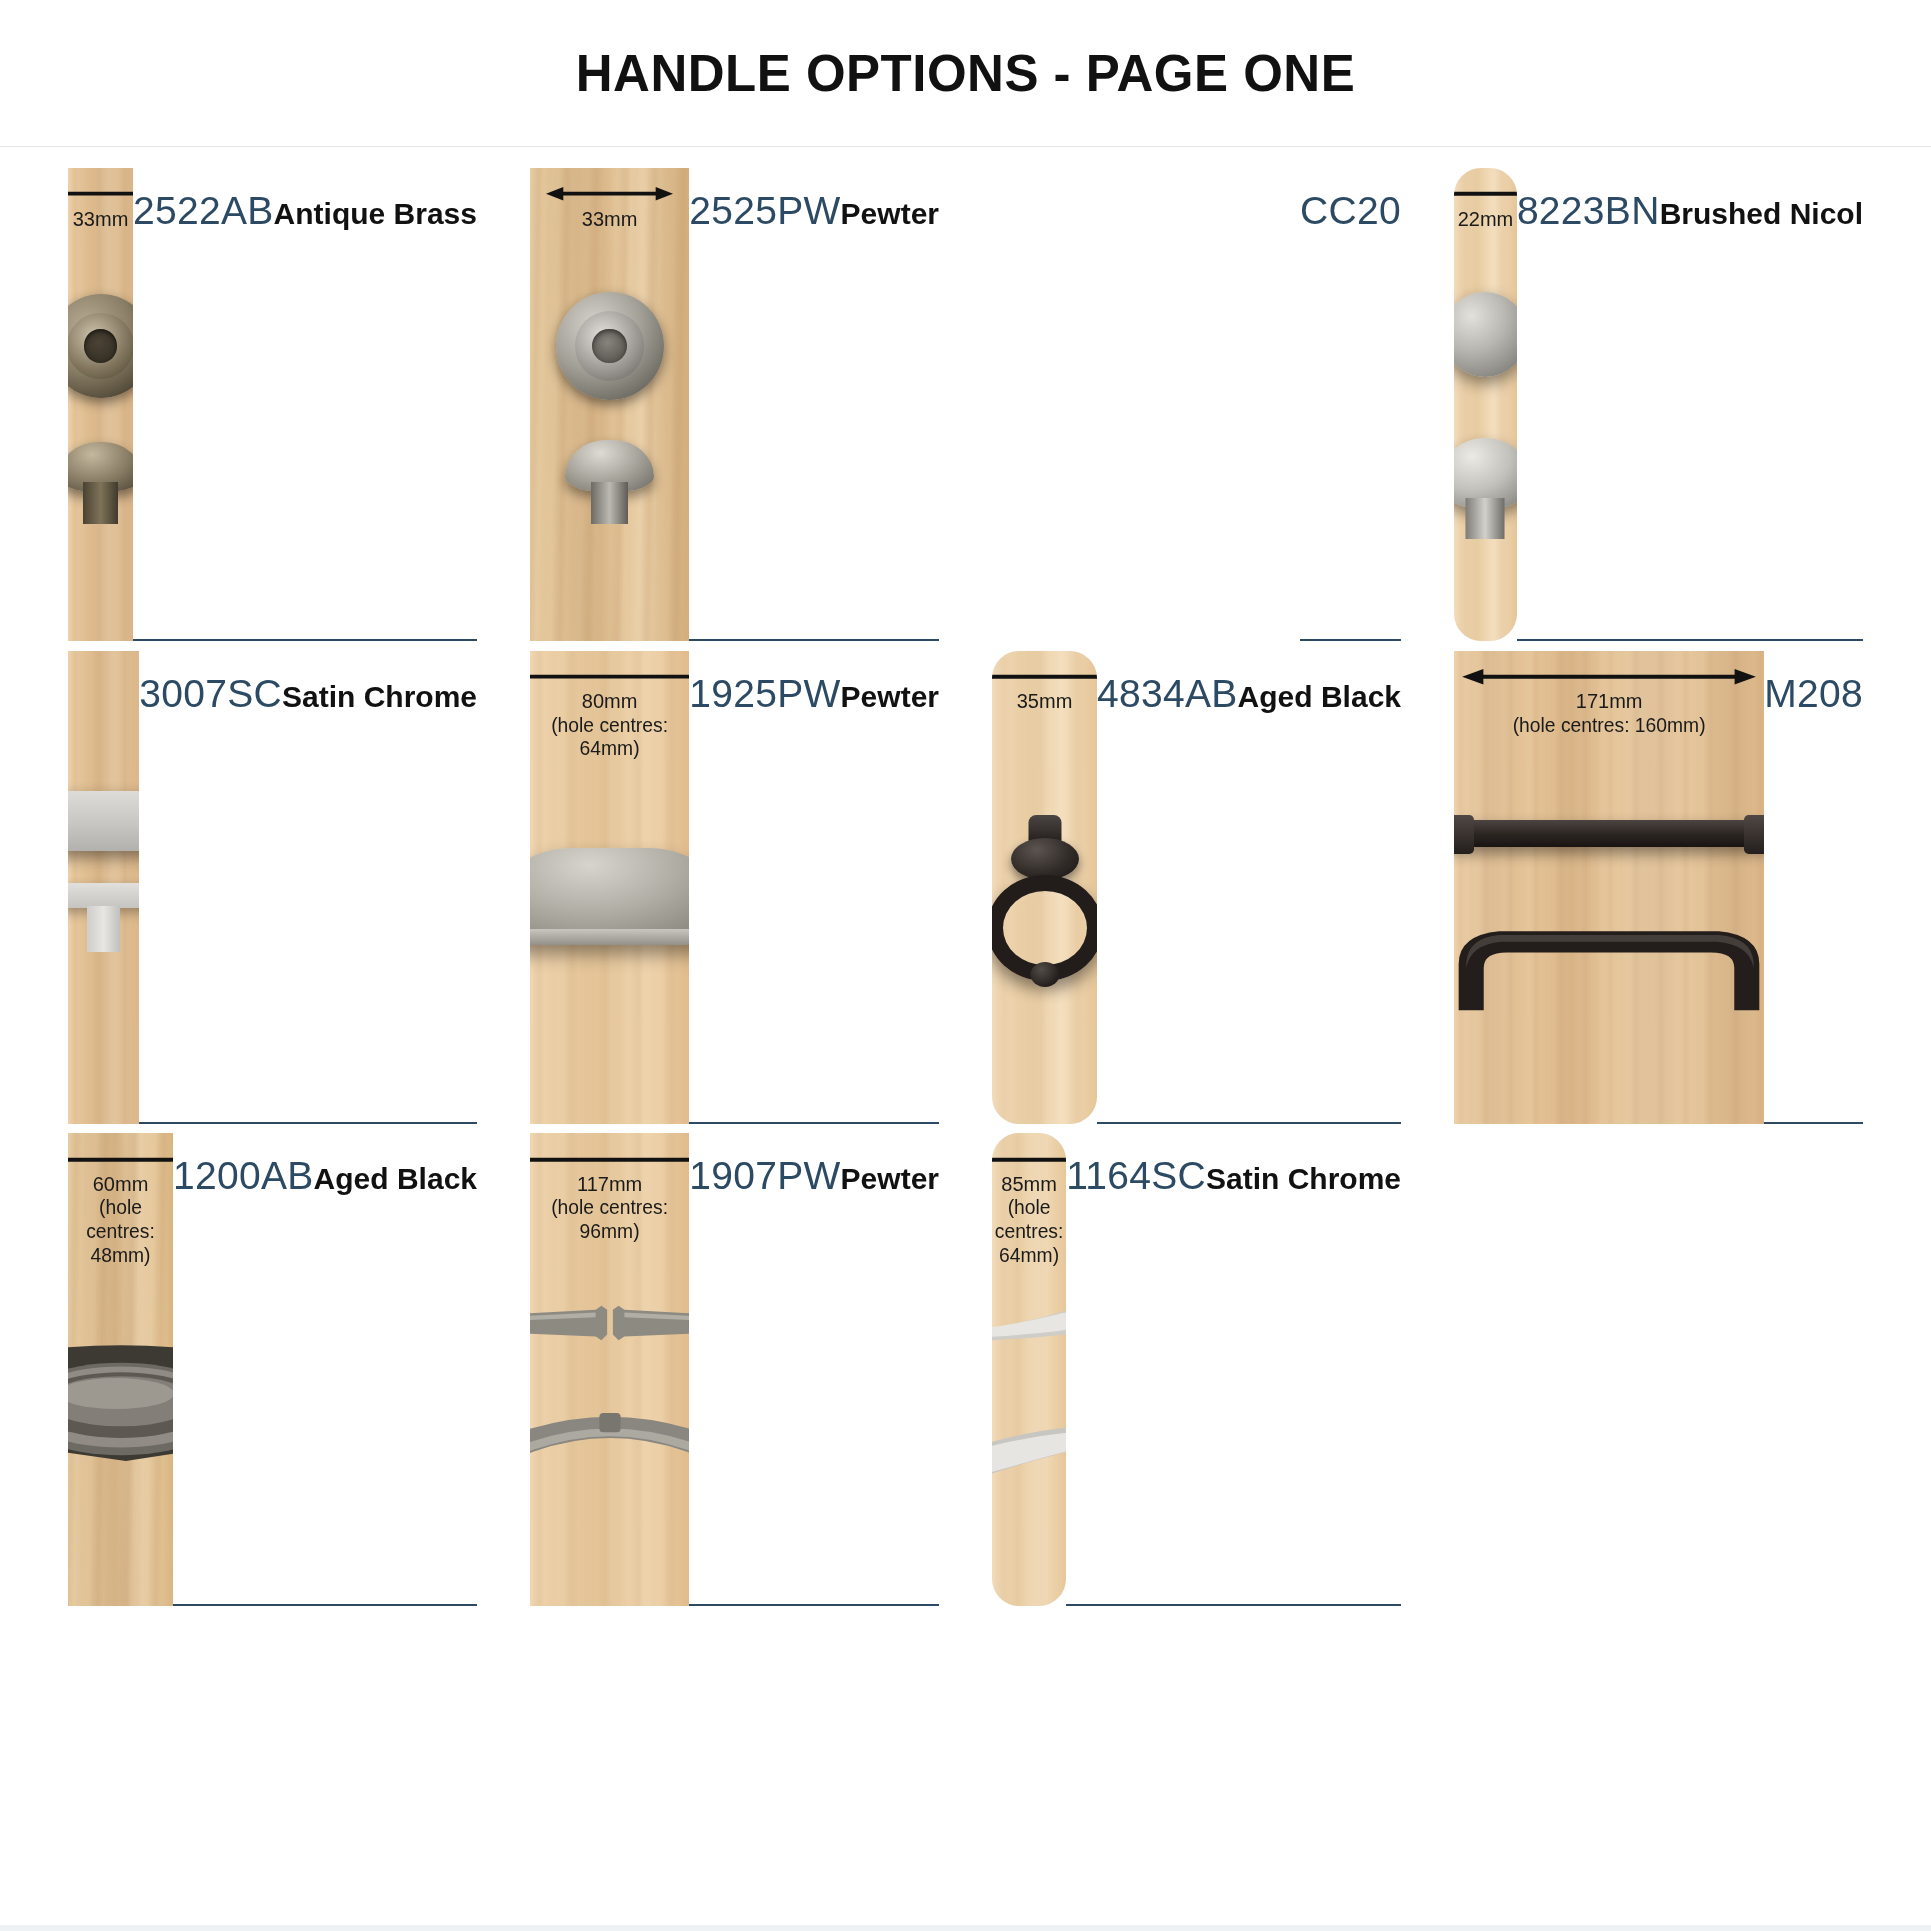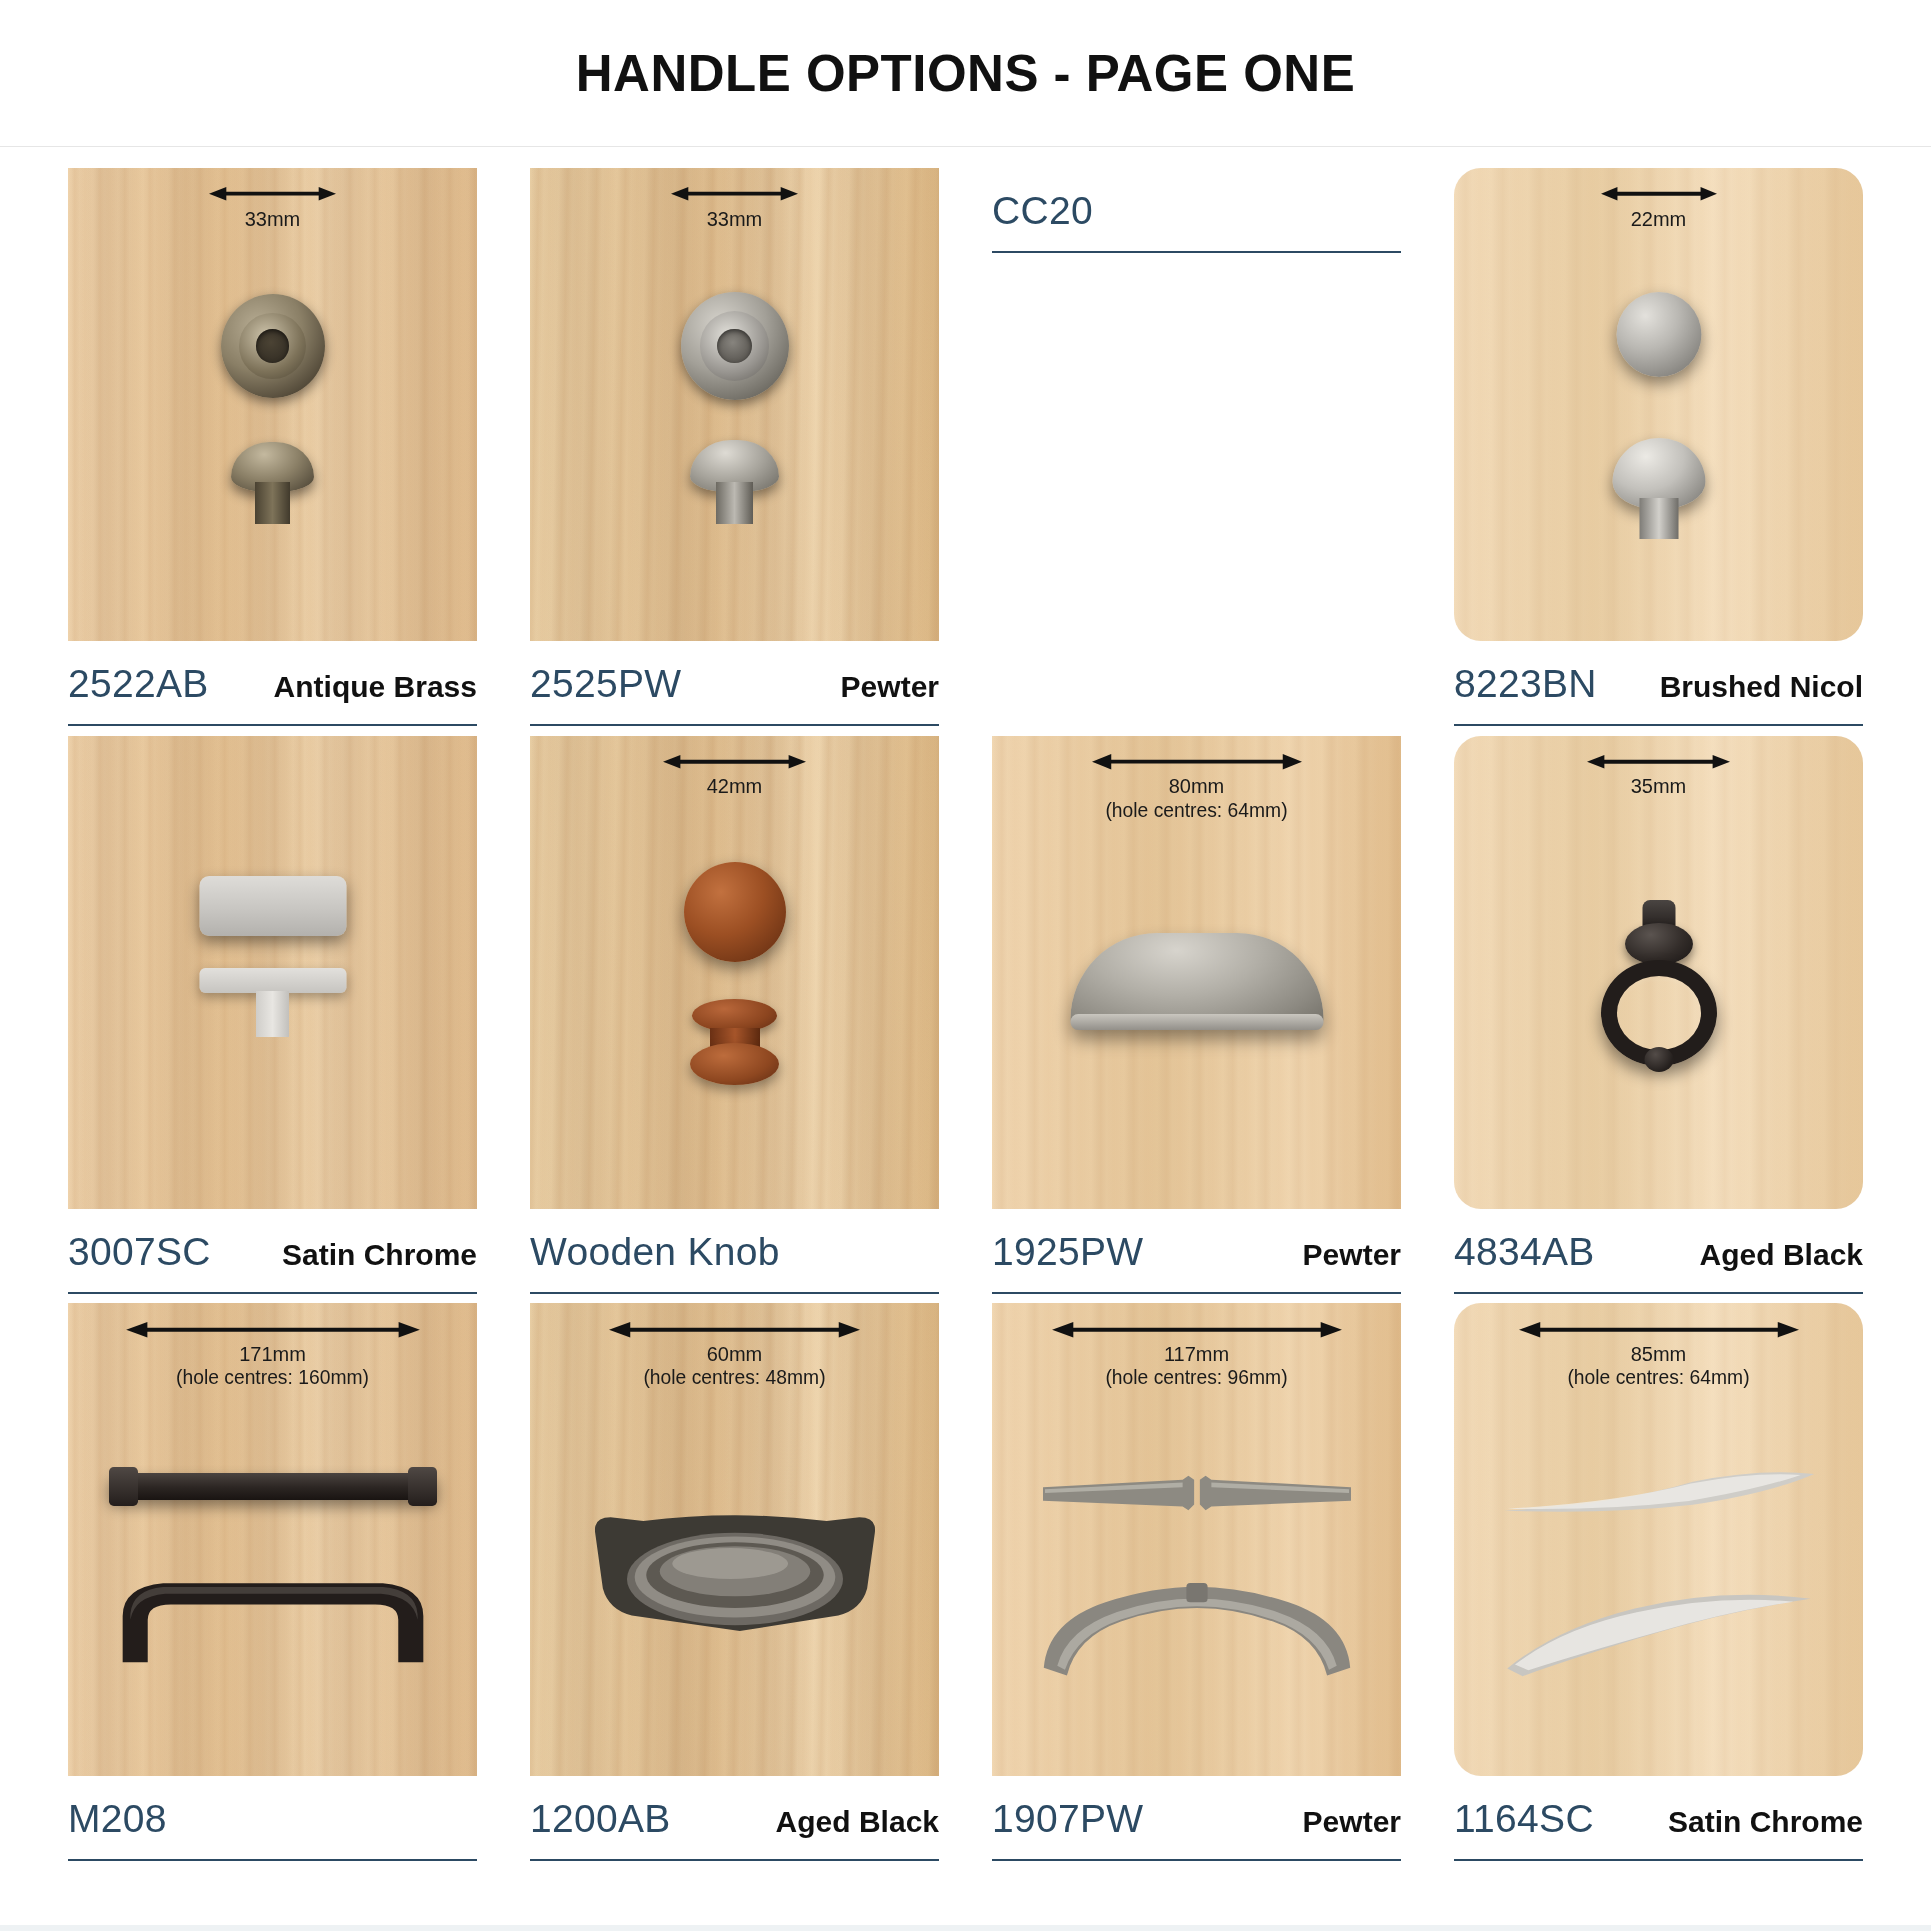--- a/index.html
+++ b/index.html
@@ -42,21 +42,22 @@
     padding: 21px 68px 0 68px;
     display: grid;
     grid-template-columns: repeat(4, 1fr);
     column-gap: 53px;
     row-gap: 9.7px;
     box-sizing: border-box;
   }
 
   .cell {
     display: flex;
-    flex-direction: column;
+    flex-direction: row;
+    justify-content: flex-end;
   }
 
   .photo {
     position: relative;
     width: 100%;
     height: 473px;
     overflow: hidden;
     background: #e8c79a;
   }
 
@@ -310,44 +311,20 @@
             <div style="position:absolute;left:50%;transform:translateX(-50%);top:23px;width:33px;height:46px;background:linear-gradient(90deg,#cfcdc9,#e8e6e2,#c2c0bc);"></div>
           </div>
         </div>
       </div>
       <div class="caption">
         <span class="code">3007SC</span>
         <span class="finish">Satin Chrome</span>
       </div>
     </div>
 
-    <div class="cell">
-      <div class="photo wood-b">
-        <div class="hw">
-          <div class="ctr shadow" style="top:126px;width:102px;height:100px;border-radius:50%;background:radial-gradient(circle at 36% 30%, #c2713f 0%, #9c4f23 45%, #6d3314 85%, #55260f 100%);"></div>
-          <div class="ctr" style="top:263px;width:100px;height:112px;">
-            <div style="position:absolute;left:7.7px;top:0;width:85px;height:33px;border-radius:50%;background:radial-gradient(ellipse at 38% 30%, #b9673a 0%, #8c451f 60%, #5e2b12 100%);box-shadow:0 4.8px 9.7px rgba(0,0,0,.35);"></div>
-            <div style="position:absolute;left:25px;top:29px;width:50px;height:19.3px;background:linear-gradient(90deg,#6a3014,#a6552a,#5c290f);"></div>
-            <div style="position:absolute;left:5.8px;top:44px;width:89px;height:42px;border-radius:50%;background:radial-gradient(ellipse at 38% 30%, #bd6c3c 0%, #8e4720 60%, #5c2a11 100%);box-shadow:0 5.8px 11.6px rgba(0,0,0,.35);"></div>
-          </div>
-        </div>
-        <div class="dim">
-          <svg width="143" height="17.4" viewBox="0 0 148 18">
-            <line x1="14" y1="9" x2="134" y2="9" stroke="#111" stroke-width="4"></line>
-            <polygon points="0,9 18,2 18,16" fill="#111"></polygon>
-            <polygon points="148,9 130,2 130,16" fill="#111"></polygon>
-          </svg>
-          <div class="dim-label">42mm</div>
-        </div>
-      </div>
-      <div class="caption">
-        <span class="code">Wooden Knob</span>
-        <span class="finish"></span>
-      </div>
-    </div>
 
     <div class="cell">
       <div class="photo wood-c">
         <div class="hw">
           <div class="ctr" style="top:188px;width:253px;height:106px;">
             <div style="position:absolute;left:0;bottom:0;width:253px;height:97px;border-radius:126px 126px 15.4px 15.4px;background:radial-gradient(ellipse at 42% 18%, #d7d4cd 0%, #b2afa7 40%, #8d8a82 75%, #6f6c64 100%);box-shadow:0 9.7px 17.4px rgba(0,0,0,.38);"></div>
             <div style="position:absolute;left:0;bottom:0;width:253px;height:15.4px;border-radius:7.7px;background:linear-gradient(180deg,#c9c6bf,#93908a);"></div>
           </div>
         </div>
         <div class="dim">

